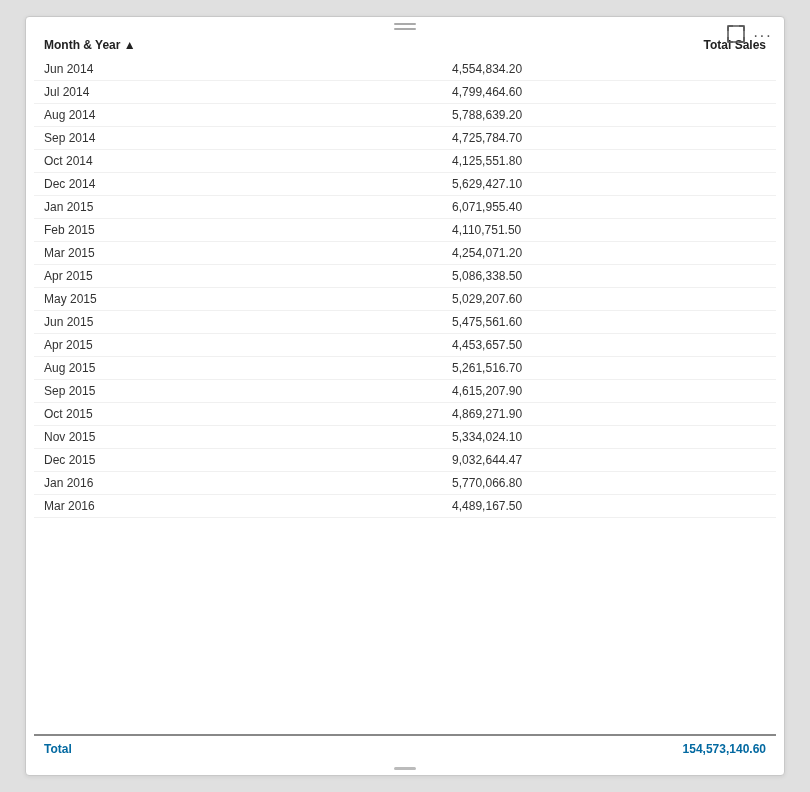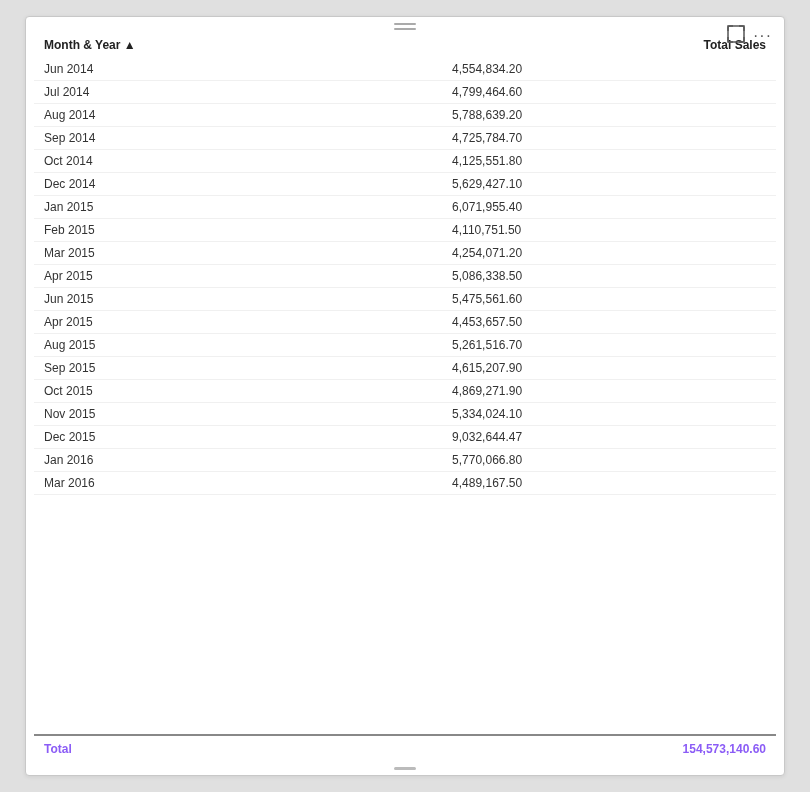--- a/index.html
+++ b/index.html
@@ -131,21 +131,21 @@
     .body-table td {
       padding: 4px 10px;
       border-bottom: 1px solid #f0f0f0;
     }
 
     .body-table td.right { }
 
     .footer-table td {
       padding: 6px 10px;
       font-weight: 700;
-      color: #8b5cf6;
+      color: #0369a1;
     }
 
     .footer-table td.right { text-align: right; }
 
     .bottom-handle {
       display: flex;
       justify-content: center;
       padding: 5px 0;
     }
 
@@ -244,20 +244,24 @@
             </tr>
             <tr>
               <td>Mar 2015</td>
               <td class="right">4,254,071.20</td>
             </tr>
             <tr>
               <td>Apr 2015</td>
               <td class="right">5,086,338.50</td>
             </tr>
             <tr>
+              <td>May 2015</td>
+              <td class="right">5,029,207.60</td>
+            </tr>
+            <tr>
               <td>Jun 2015</td>
               <td class="right">5,475,561.60</td>
             </tr>
             <tr>
               <td>Apr 2015</td>
               <td class="right">4,453,657.50</td>
             </tr>
             <tr>
               <td>Aug 2015</td>
               <td class="right">5,261,516.70</td>

